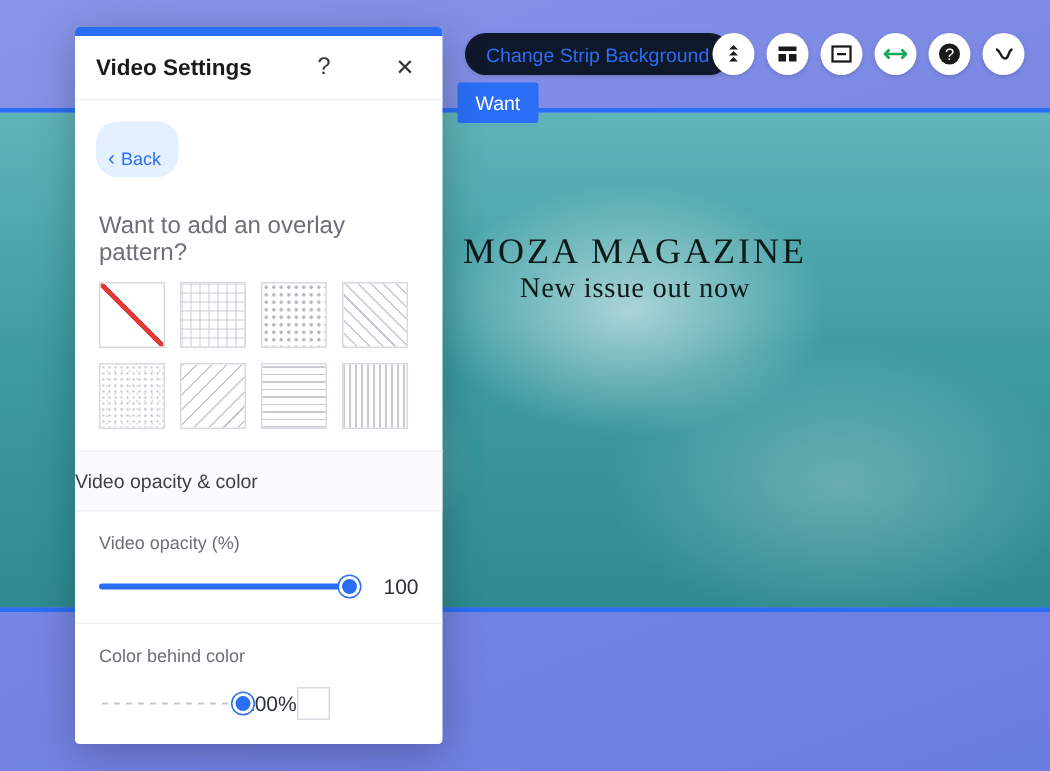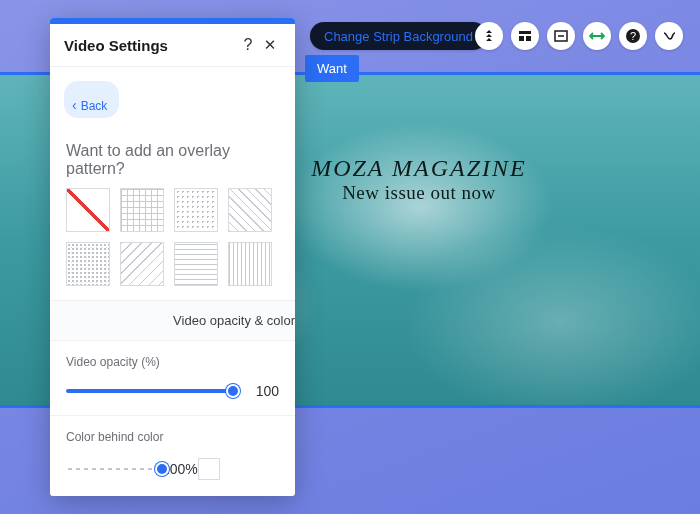--- a/index.html
+++ b/index.html
@@ -16,21 +16,21 @@
       radial-gradient(ellipse 180px 120px at 30% 70%, rgba(255,255,255,0.35), rgba(255,255,255,0) 60%),
       radial-gradient(ellipse 260px 160px at 80% 75%, rgba(255,255,255,0.25), rgba(255,255,255,0) 60%),
       linear-gradient(180deg, #5fb4b9 0%, #3c9ba1 50%, #2f8a91 100%);
     outline: 3px solid #2a6ef5;
   }
   .strip-text {
     position: absolute; left: 50%; transform: translateX(-18%); top: 80px;
     text-align: center; color: #0e1a1a;
     font-family: Georgia, "Times New Roman", serif;
   }
-  .strip-title { font-size: 24px; letter-spacing: 2px; font-style: italic; }
+  .strip-title { font-size: 24px; letter-spacing: 2px; }
   .strip-sub { font-size: 19px; letter-spacing: 0.5px; }
 
   
   .pill {
     position: absolute; top: 22px; background: #0f172a; border-radius: 20px;
     height: 28px; display: flex; align-items: center; justify-content: center;
     font-size: 13px; color: #2a6ef5; padding: 0 14px; cursor: pointer;
     box-shadow: 0 1px 3px rgba(0,0,0,0.15);
   }
   .chip-strip {
@@ -48,20 +48,21 @@
   
   .panel {
     position: absolute; left: 50px; top: 18px; width: 245px; height: 478px;
     background: #fff; border-radius: 3px; box-shadow: 0 6px 28px rgba(0,0,0,0.25);
     display: flex; flex-direction: column;
   }
   .panel-top-bar { height: 6px; background: #2a6ef5; border-radius: 3px 3px 0 0; }
   .panel-header {
     display: flex; align-items: center; padding: 12px 14px;
     border-bottom: 1px solid #eef0f3;
+    gap: 32px;
   }
   .panel-header h3 { font-size: 15px; font-weight: 700; color: #1a1a1a; flex: 1; }
   .hdr-btn { width: 22px; text-align: center; font-size: 16px; color: #333; cursor: pointer; }
   .panel-body { flex: 1; overflow: hidden; position: relative; }
   .back-chip {
     margin: 14px 14px 6px; display: inline-block; background: #e5f0ff;
     color: #2a6ef5; font-size: 12px; padding: 18px 12px 5px 8px; border-radius: 14px;
     cursor: pointer;
   }
   .back-chip::before { content: "‹"; margin-right: 4px; font-size: 14px; line-height: 0; }
@@ -79,21 +80,21 @@
   .sw-grid { background-image: linear-gradient(#c7cbd1 1px, transparent 1px), linear-gradient(90deg, #c7cbd1 1px, transparent 1px); background-size: 6px 6px; }
   .sw-dots { background-image: radial-gradient(#b8bcc2 1px, transparent 1px); background-size: 5px 5px; }
   .sw-diag { background-image: repeating-linear-gradient(45deg, #c7cbd1 0 1px, transparent 1px 6px); }
   .sw-noise { background-image: radial-gradient(#bfc3c8 0.8px, transparent 0.8px), radial-gradient(#d7dbe0 0.8px, transparent 0.8px); background-size: 4px 4px, 5px 5px; background-position: 0 0, 2px 2px; }
   .sw-diag2 { background-image: repeating-linear-gradient(135deg, #c7cbd1 0 1px, transparent 1px 7px); }
   .sw-hlines { background-image: repeating-linear-gradient(0deg, #c7cbd1 0 1px, transparent 1px 5px); }
   .sw-vlines { background-image: repeating-linear-gradient(90deg, #c7cbd1 0 1px, transparent 1px 4px); }
 
   .section-hd {
     border-top: 1px solid #eef0f3; border-bottom: 1px solid #eef0f3;
-    text-align: right; font-size: 13px; color: #3b3f45; padding: 12px 0;
+    text-align: left; font-size: 13px; color: #3b3f45; padding: 12px 0;
     background: #fafbfc;
   }
   .field { padding: 14px 16px 6px; }
   .field-label { font-size: 12px; color: #6b6f76; margin-bottom: 14px; }
   .slider-row { display: flex; align-items: center; }
   .slider {
     flex: 1; height: 4px; border-radius: 3px; position: relative;
   }
   .slider.blue { background: #2a6ef5; }
   .slider.dots {

